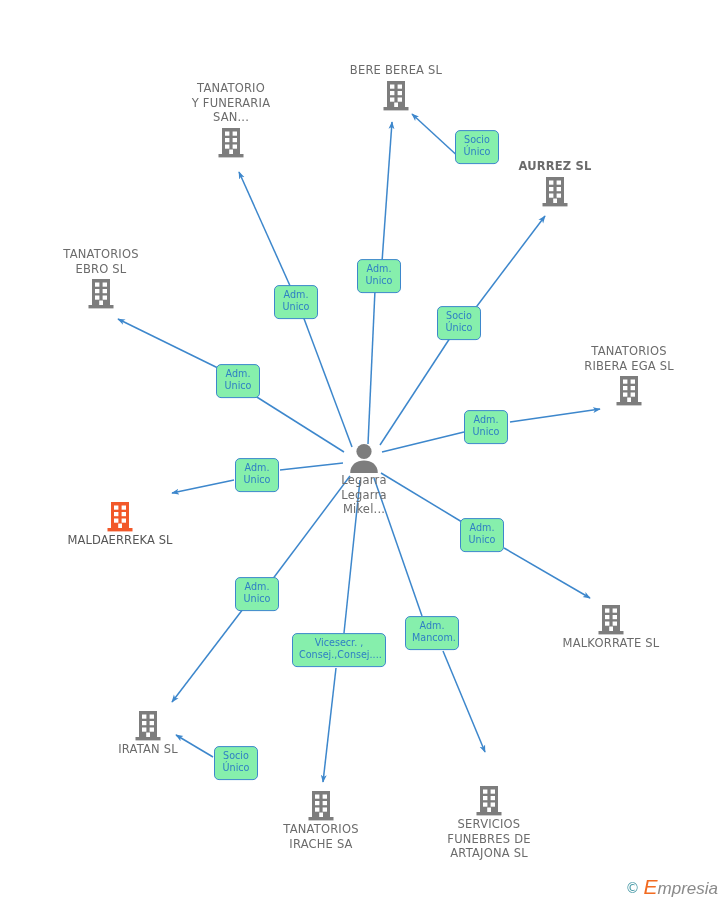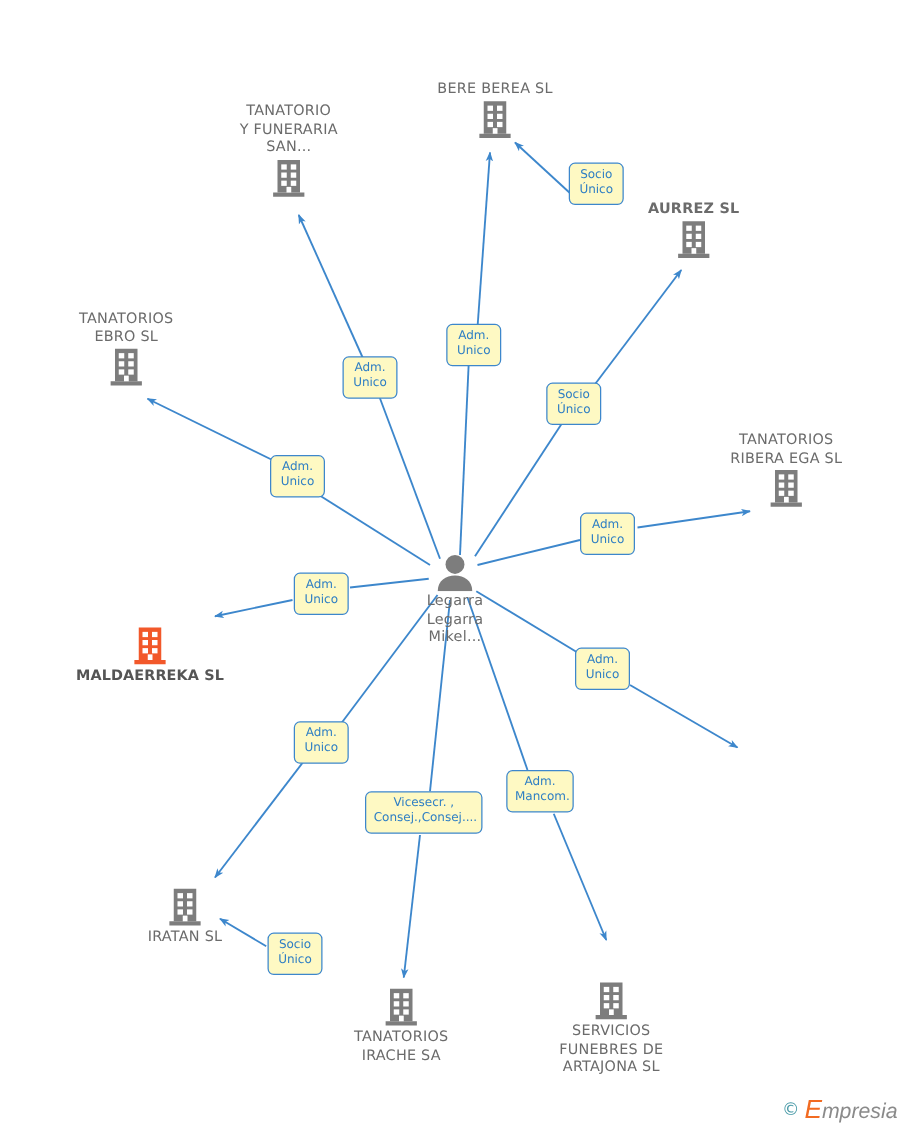--- a/index.html
+++ b/index.html
@@ -37,37 +37,37 @@
     font-size: 11.5px;
     line-height: 14.5px;
     letter-spacing: 0.2px;
   }
   .node .label {
     white-space: pre-line;
   }
   .node.label-above .icon-wrap { margin-top: 1px; }
   .node.highlight .label {
     color: #555555;
-    font-weight: bold;
+    font-weight: normal;
     font-size: 11.5px;
     letter-spacing: 0.1px;
   }
   .icon-wrap {
     display: block;
     line-height: 0;
   }
   .bld {
     display: inline-block;
   }
   
   .edge-label {
     position: absolute;
     border: 1.4px solid #3d87cc;
     border-radius: 5px;
-    background: #fef9c3;
+    background: #86efac;
     color: #2f7fc4;
     font-size: 9.6px;
     line-height: 12.4px;
     text-align: center;
     padding: 3px 6px 4px 6px;
     white-space: pre-line;
     box-sizing: border-box;
     transform: translate(-50%, -50%);
   }
   
@@ -257,20 +257,36 @@
         <rect x="9" y="12" width="4.4" height="4.2" fill="#fff"></rect>
         <rect x="16.6" y="12" width="4.4" height="4.2" fill="#fff"></rect>
         <rect x="9" y="18.5" width="4.4" height="4.2" fill="#fff"></rect>
         <rect x="16.6" y="18.5" width="4.4" height="4.2" fill="#fff"></rect>
         <rect x="13.2" y="23.5" width="3.8" height="4.5" fill="#fff"></rect>
       </svg>
     </span>
     <span class="label">MALDAERREKA SL</span>
   </div>
 
+  <div class="node label-below" style="left:611px; top:603px;">
+    <span class="icon-wrap">
+      <svg class="bld" width="30" height="33" viewBox="0 0 30 33">
+        <rect x="6" y="2" width="18" height="26" fill="#7d7d7d"></rect>
+        <rect x="2.5" y="28" width="25" height="3.4" fill="#7d7d7d"></rect>
+        <rect x="9" y="5.5" width="4.4" height="4.2" fill="#fff"></rect>
+        <rect x="16.6" y="5.5" width="4.4" height="4.2" fill="#fff"></rect>
+        <rect x="9" y="12" width="4.4" height="4.2" fill="#fff"></rect>
+        <rect x="16.6" y="12" width="4.4" height="4.2" fill="#fff"></rect>
+        <rect x="9" y="18.5" width="4.4" height="4.2" fill="#fff"></rect>
+        <rect x="16.6" y="18.5" width="4.4" height="4.2" fill="#fff"></rect>
+        <rect x="13.2" y="23.5" width="3.8" height="4.5" fill="#fff"></rect>
+      </svg>
+    </span>
+    <span class="label">MALKORRATE SL</span>
+  </div>
 
   <div class="node label-below" style="left:148px; top:709px;">
     <span class="icon-wrap">
       <svg class="bld" width="30" height="33" viewBox="0 0 30 33">
         <rect x="6" y="2" width="18" height="26" fill="#7d7d7d"></rect>
         <rect x="2.5" y="28" width="25" height="3.4" fill="#7d7d7d"></rect>
         <rect x="9" y="5.5" width="4.4" height="4.2" fill="#fff"></rect>
         <rect x="16.6" y="5.5" width="4.4" height="4.2" fill="#fff"></rect>
         <rect x="9" y="12" width="4.4" height="4.2" fill="#fff"></rect>
         <rect x="16.6" y="12" width="4.4" height="4.2" fill="#fff"></rect>

